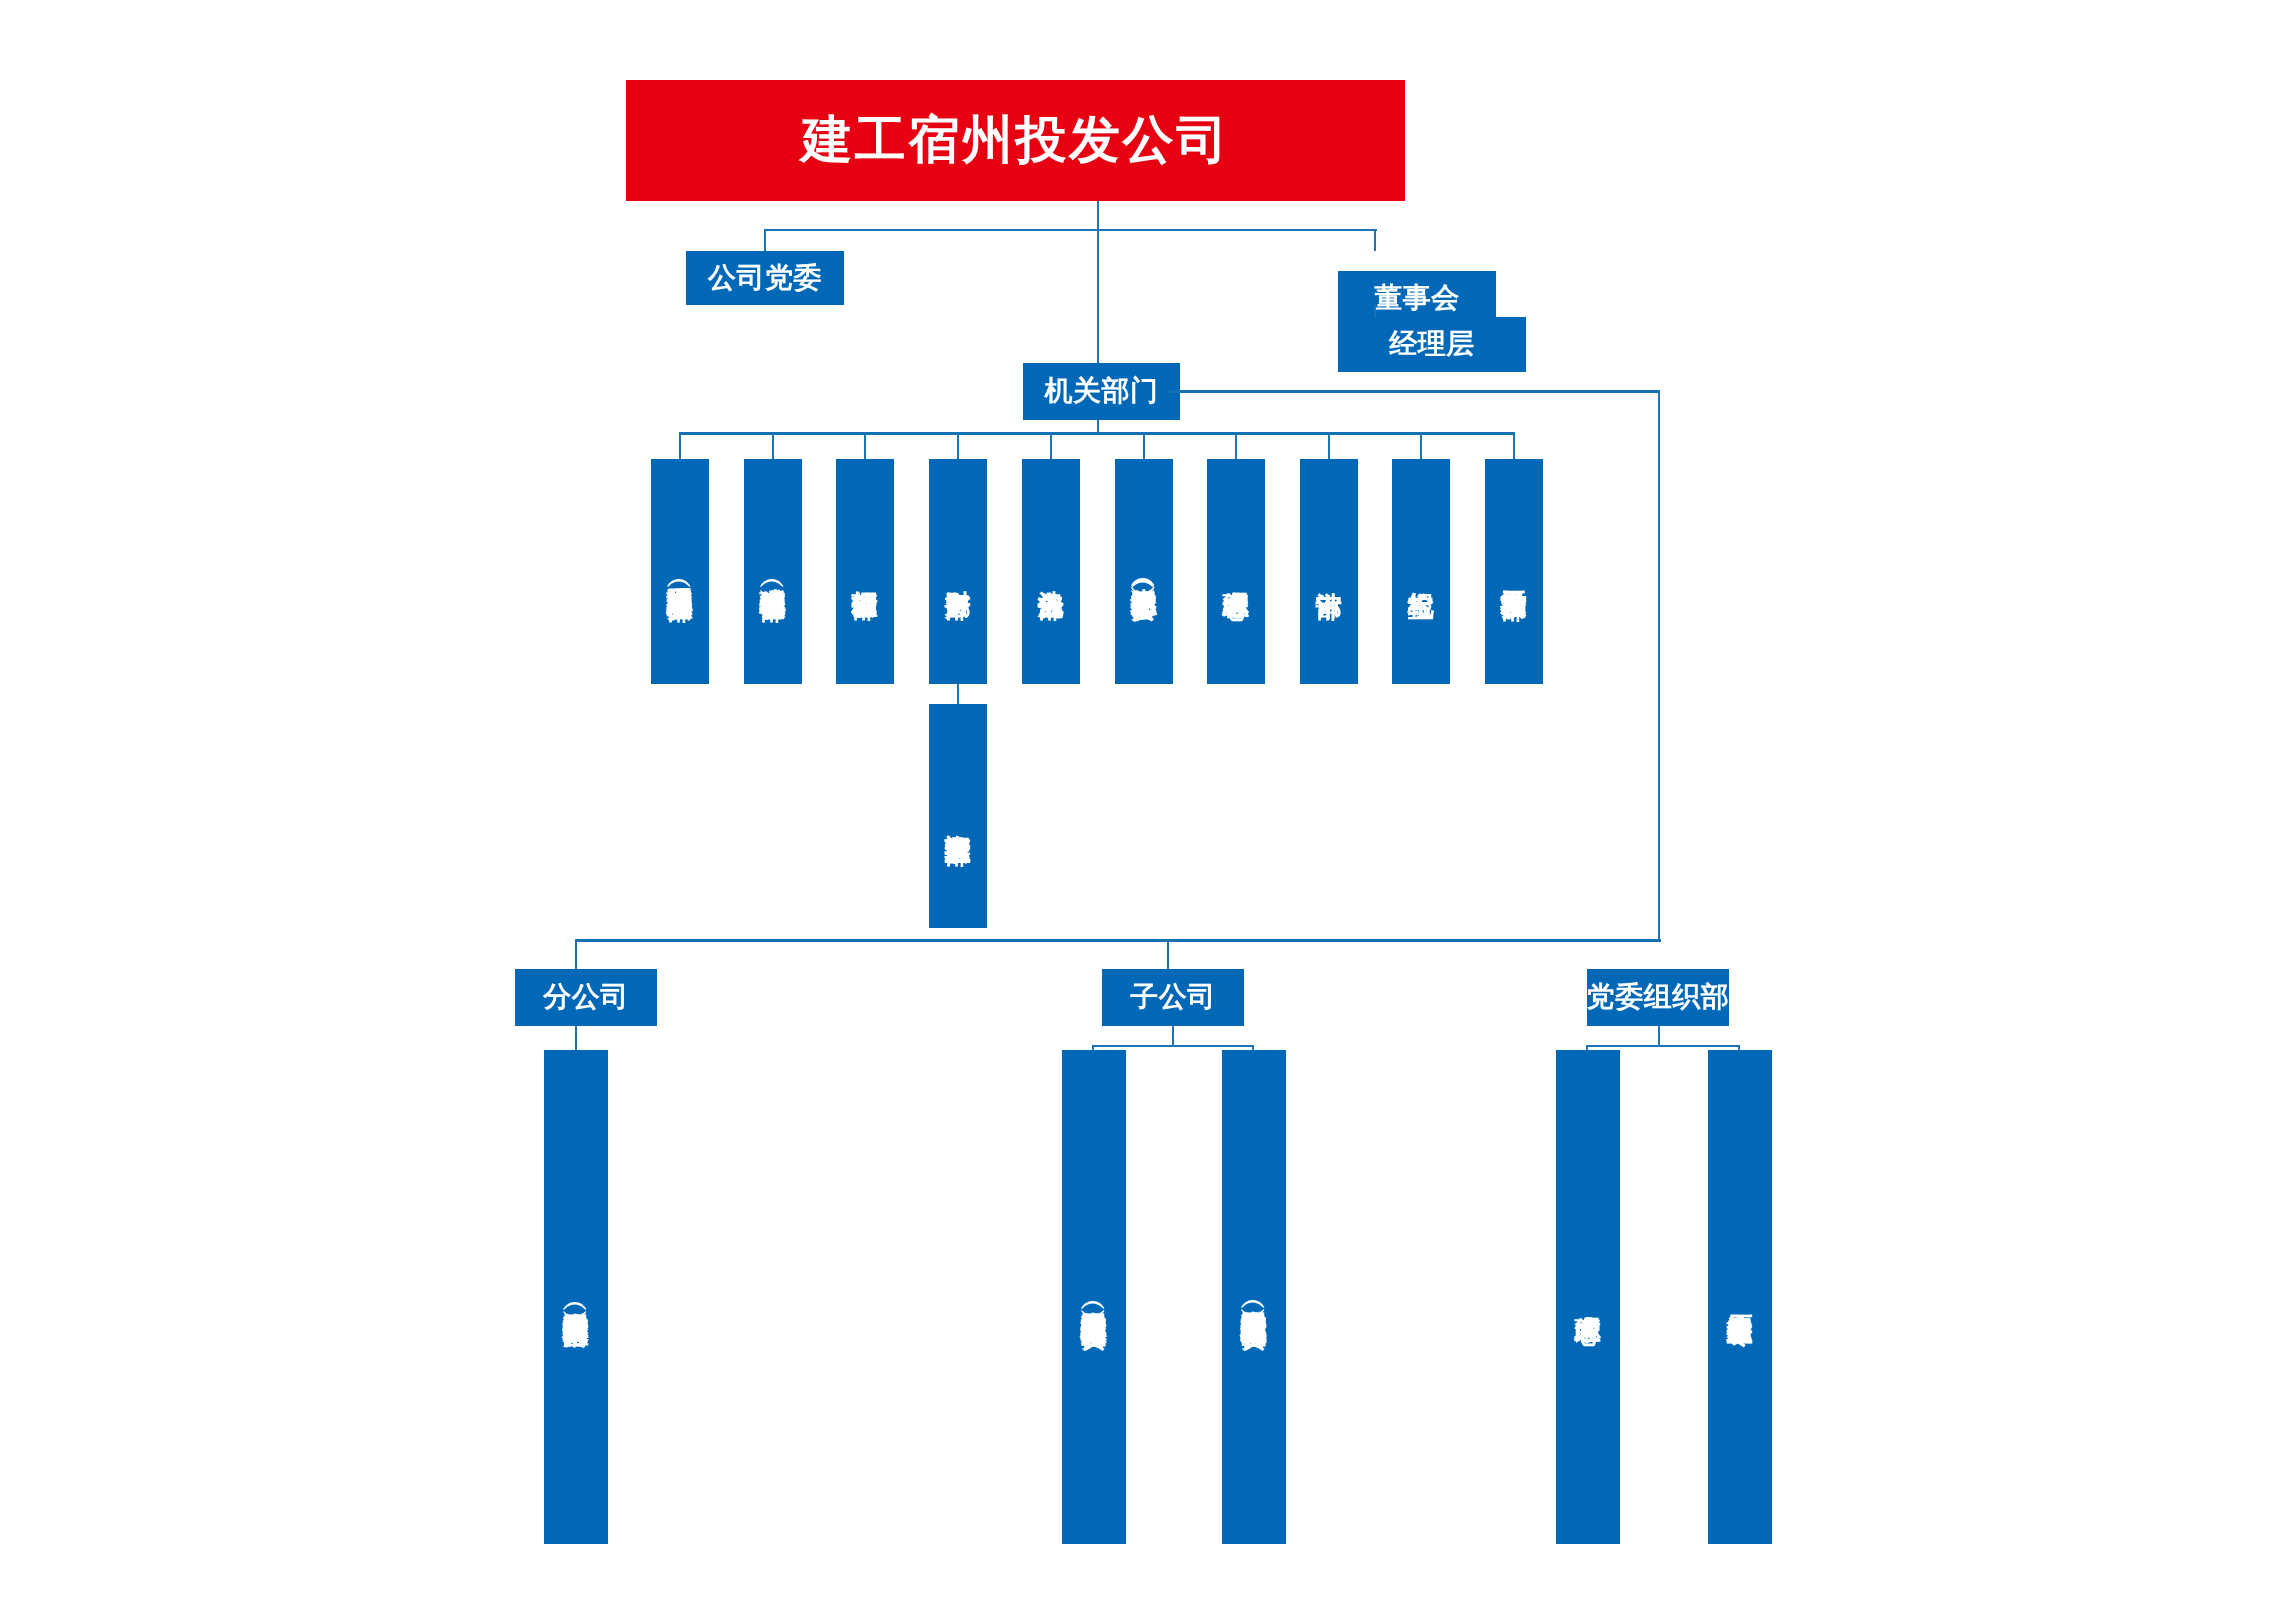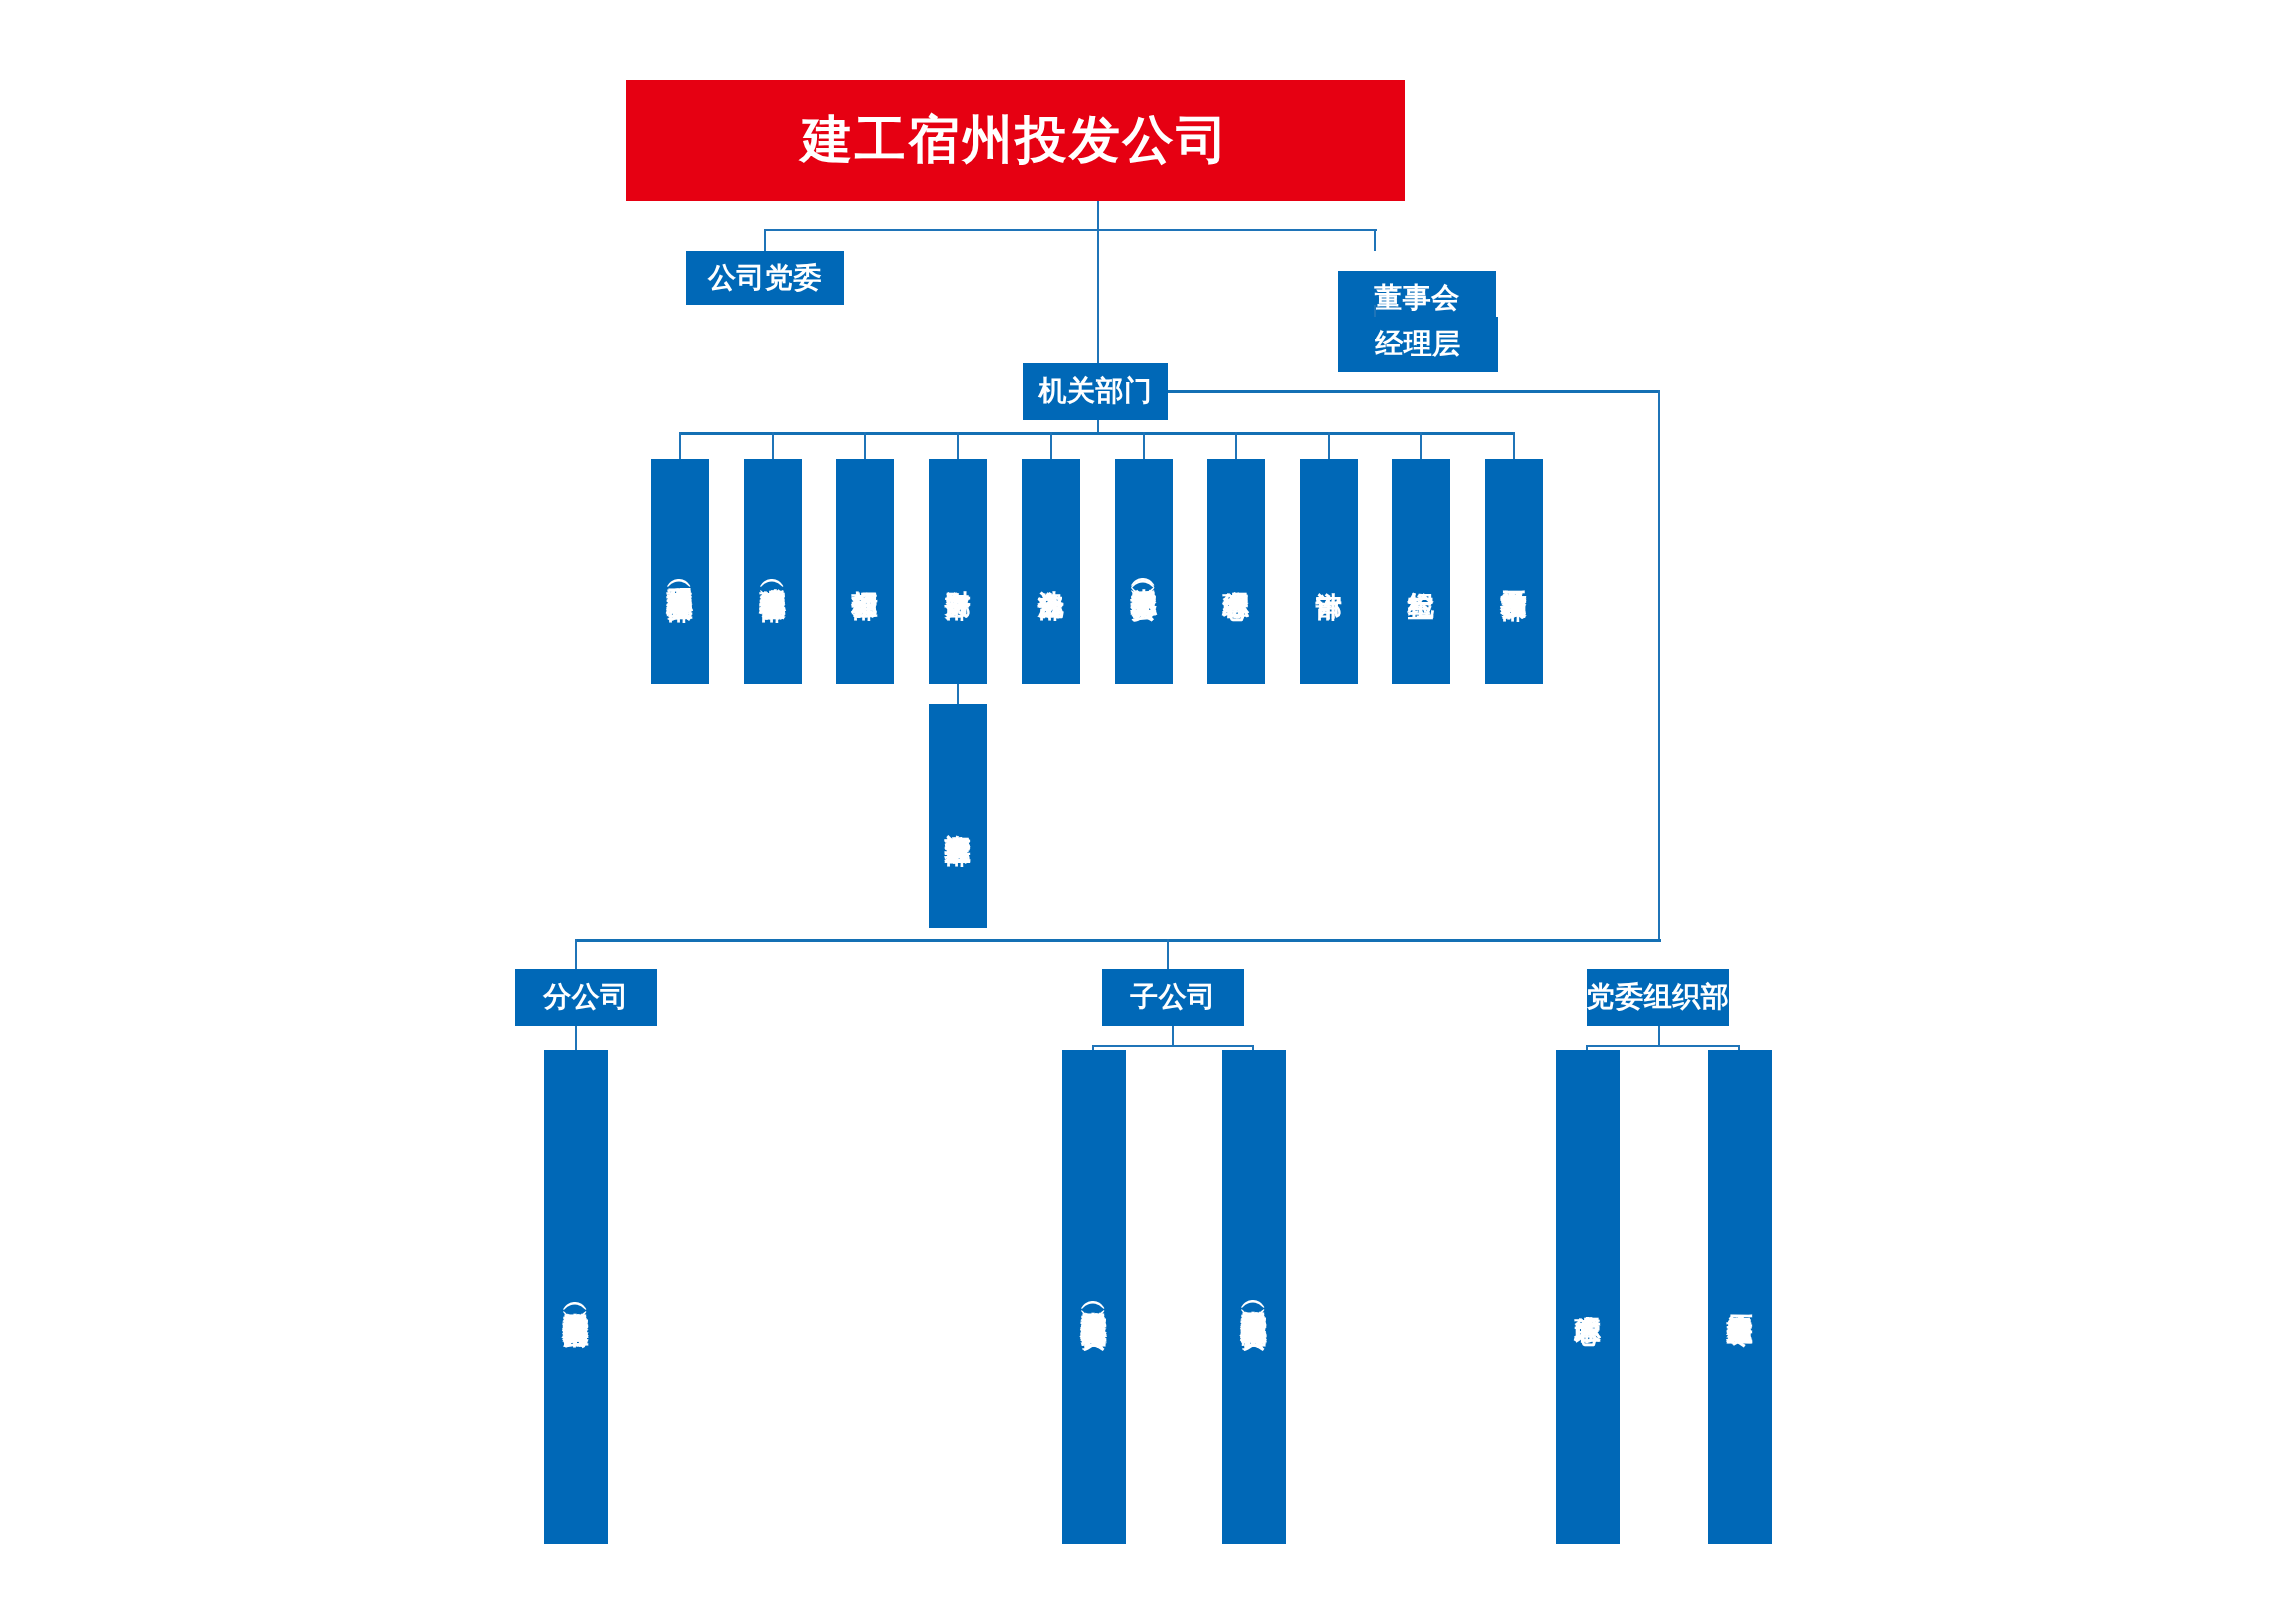--- a/index.html
+++ b/index.html
@@ -85,23 +85,23 @@
   <div class="conn h" style="left:764px; top:229px; width:613px; height:2.1px;"></div>
   <div class="conn v" style="left:764px; top:229px; width:2.1px; height:23.6px;"></div>
   <div class="conn v" style="left:1374px; top:229px; width:2.1px; height:22px;"></div>
 
   <div class="node horiz" style="left:686px; top:251px; width:158px; height:54px;">公司党委</div>
 
   <div class="node horiz" style="left:1338px; top:251px; width:158px; height:55px;margin-top:20px;">董事会</div>
 
   <div class="conn v" style="left:1374px; top:305px; width:2.1px; height:11.8px;"></div>
 
-  <div class="node horiz" style="left:1338px; top:317px; width:160px; height:55px;">经理层</div>
+  <div class="node horiz" style="left:1338px; top:317px; width:188px; height:55px;">经理层</div>
 
-  <div class="node horiz" style="left:1023px; top:363px; width:145px; height:57px;">机关部门</div>
+  <div class="node horiz" style="left:1023px; top:363px; width:157px; height:57px;">机关部门</div>
 
   <div class="conn v" style="left:1097px; top:420px; width:2.1px; height:13px;"></div>
 
   <div class="conn h thick" style="left:1168px; top:390px; width:492px; height:2.8px;"></div>
   <div class="conn v" style="left:1658px; top:390px; width:2.1px; height:550px;"></div>
 
   <div class="conn h thick" style="left:679px; top:432px; width:834px; height:2.8px;"></div>
 
   <div class="conn v" style="left:679px;  top:432px; width:2.1px; height:27px;"></div>
   <div class="conn v" style="left:772px; top:432px; width:2.1px; height:27px;"></div>

